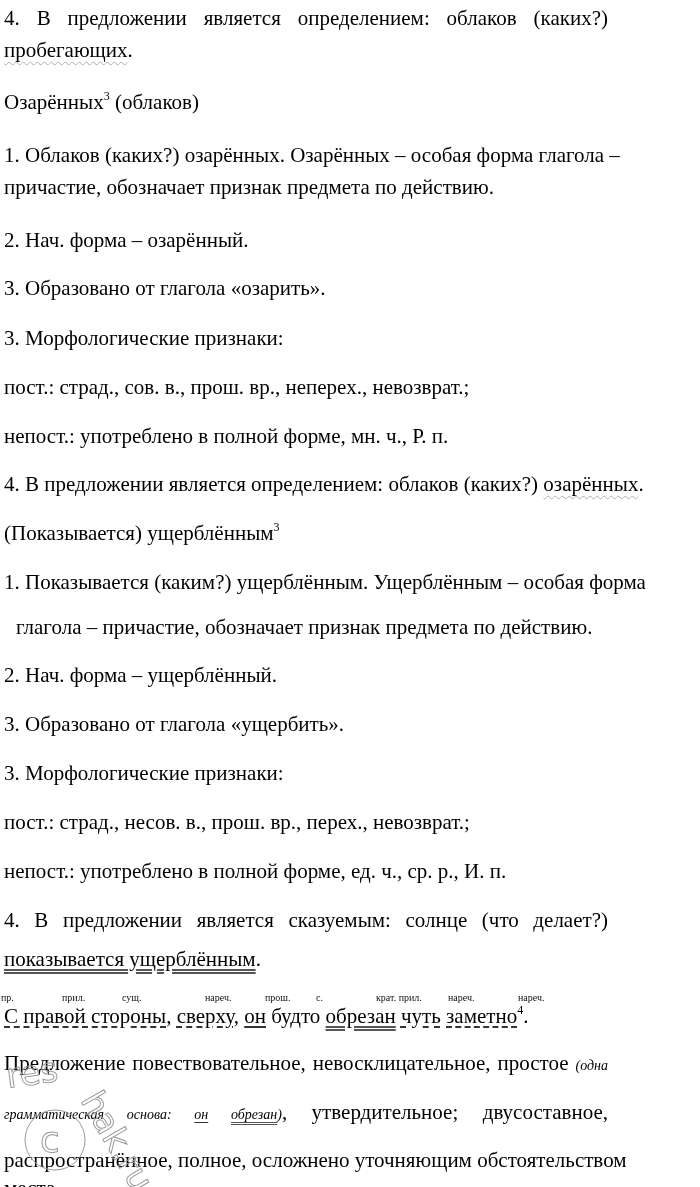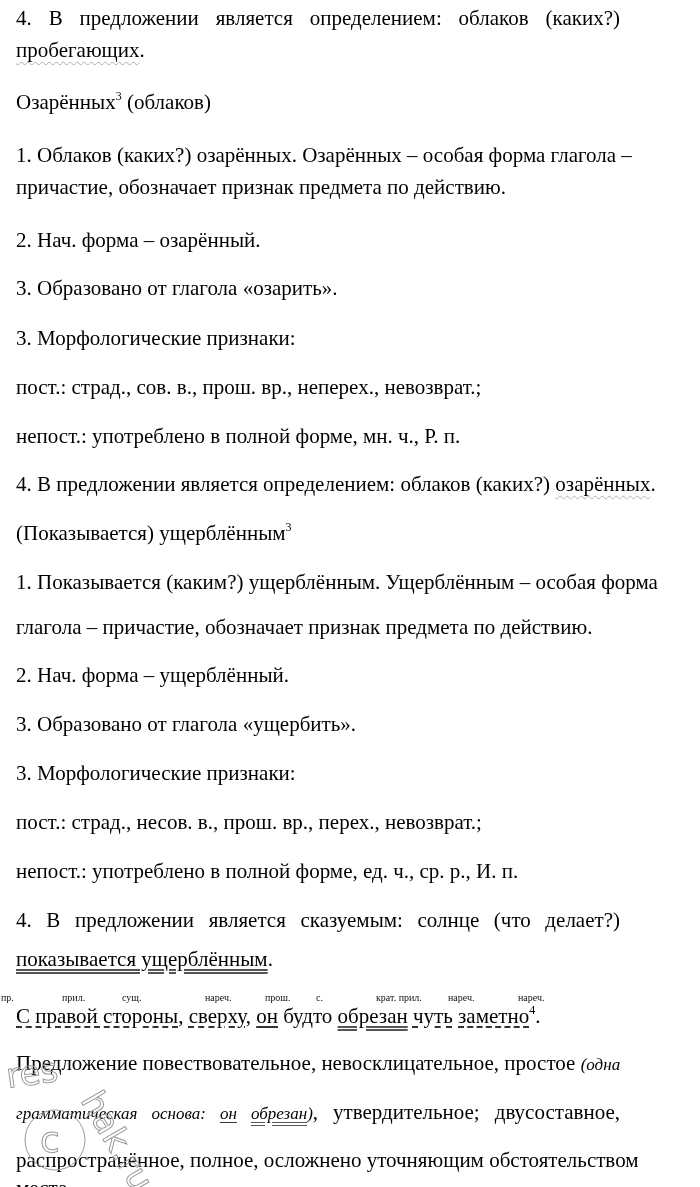--- a/index.html
+++ b/index.html
@@ -8,32 +8,32 @@
       height: 1187px;
       overflow: hidden;
       position: relative;
       font-family: "Liberation Serif", "DejaVu Serif", serif;
       color: #000;
       font-size: 21px;
     }
     .doc { position: absolute; left: 0; top: 0; width: 700px; }
     .p {
       position: absolute;
-      left: 16px;
+      left: 4px;
       width: 604px;
       line-height: 32px;
       white-space: nowrap;
     }
     .just { text-align: justify; text-align-last: justify; }
     sup { font-size: 12px; line-height: 0; vertical-align: 9px; }
     .wavy { text-decoration: underline wavy #b0b0b0; text-decoration-thickness: 1px; text-underline-offset: 4px; }
     .double { text-decoration: underline double #555; text-underline-offset: 3px; }
     .single { text-decoration: underline solid #333; text-underline-offset: 3px; }
     .dashdot { text-decoration: underline dashed #333; text-underline-offset: 3px; }
-    .italic-small { font-style: italic; font-size: 17px; }
+    .italic-small { font-style: italic; font-size: 14px; }
     .pos-label {
       position: absolute;
       top: 992px;
       font-size: 10px;
       line-height: 12px;
       white-space: nowrap;
       color: #111;
     }
     .watermark {
       position: absolute;
@@ -83,21 +83,21 @@
   <div class="p" style="top:468px;">
     <span>4. В предложении является определением: облаков (каких?) </span><span class="wavy">озарённых</span><span>.</span>
   </div>
 
   <div class="p" style="top:517px;">
     <span>(Показывается) </span><span>ущерблённым</span><sup>3</sup>
   </div>
   <div class="p just" style="top:566px;">
     <span>1. Показывается (каким?) ущерблённым. Ущерблённым – особая форма</span>
   </div>
-  <div class="p" style="top:611px;">
+  <div class="p" style="top:611px;margin-left:12px;">
     <span>глагола – причастие, обозначает признак предмета по действию.</span>
   </div>
   <div class="p" style="top:659px;">
     <span>2. Нач. форма – ущерблённый.</span>
   </div>
   <div class="p" style="top:708px;">
     <span>3. Образовано от глагола «ущербить».</span>
   </div>
   <div class="p" style="top:757px;">
     <span>3. Морфологические признаки:</span>

